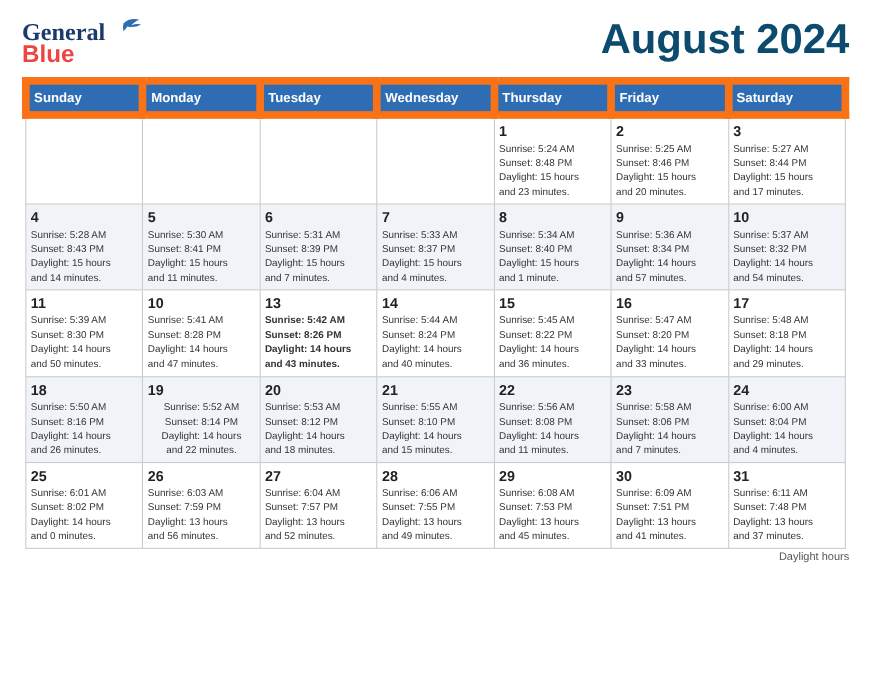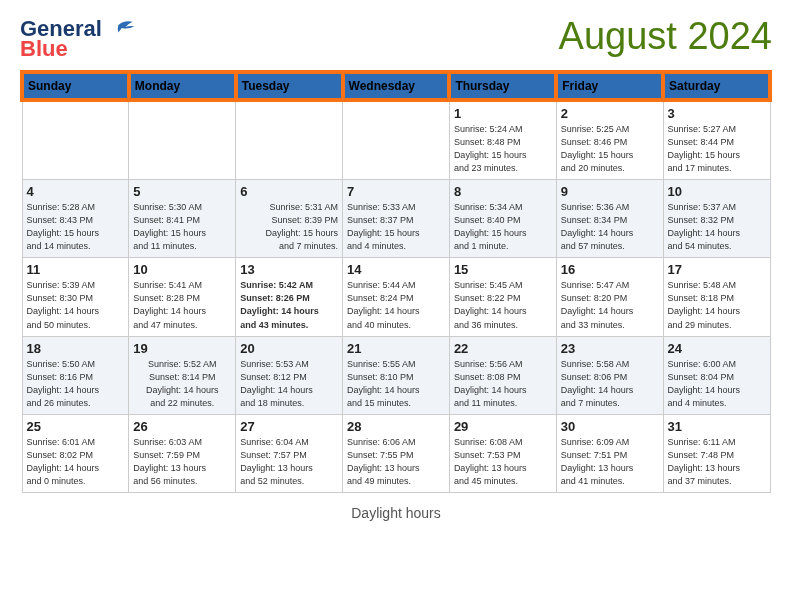--- a/index.html
+++ b/index.html
@@ -28,41 +28,41 @@
     .logo-bird {
       width: 36px;
       height: 20px;
       margin-top: -2px;
     }
     .title-block {
       text-align: right;
     }
     .month-title {
       font-size: 38px;
-      font-weight: normal;
-      color: #4d7c0f;
+      font-weight: bold;
+      color: #0c4a6e;
       line-height: 1.1;
     }
     .location {
       font-size: 16px;
       color: #444;
     }
     table {
       width: 100%;
       border-collapse: collapse;
       table-layout: fixed;
     }
     thead th {
       background: #2e6db4;
-      color: #000000;
+      color: #ffffff;
       font-size: 12px;
       font-weight: bold;
       padding: 5px 4px;
       text-align: left;
-      border: 4px solid #f97316;
+      border: 7px solid #f97316;
     }
     tbody td {
       vertical-align: top;
       border: 1px solid #ccc;
       padding: 4px 4px 4px 4px;
       font-size: 9.5px;
       color: #222;
       background: #fff;
       height: 78px;
     }
@@ -78,33 +78,33 @@
     }
     .day-info {
       font-size: 9px;
       line-height: 1.45;
       color: #333;
     }
     .empty-cell {
       background: #fff !important;
     }
     .footer {
-      margin-top: 12px;
-      font-size: 14px;
+      margin-top: 2px;
+      font-size: 10px;
       color: #555;
-      text-align: center;
+      text-align: right;
     }
   </style>
 </head>
 <body>
 
 <div class="page">
   <div class="header">
     <div class="logo">
-      <div style="display:flex; align-items:center; gap:0px;">
+      <div style="display:flex; align-items:flex-start; gap:0px;font-family:Liberation Serif, serif;">
         <span style="font-size:22px; font-weight:bold; color:#1a3a6b;">General</span>
         <svg class="logo-bird" viewBox="0 0 40 22">
           <path d="M18 8 Q24 2 34 4 Q28 7 26 10 Q30 8 36 9 Q29 13 22 11 Q20 14 18 16 Q17 12 18 8Z" fill="#2e6db4"></path>
         </svg>
       </div>
       <span style="font-size:22px; font-weight:bold; color:#ef4444; margin-top:-6px;">Blue</span>
     </div>
     <div class="title-block">
       <div class="month-title">August 2024</div>
     </div>
@@ -160,21 +160,21 @@
           </td>
           <td>
             <span class="day-number">5</span>
             <div class="day-info" style="white-space: pre-line;">Sunrise: 5:30 AM
 Sunset: 8:41 PM
 Daylight: 15 hours
 and 11 minutes.</div>
           </td>
           <td>
             <span class="day-number">6</span>
-            <div class="day-info" style="white-space: pre-line; text-align: right;">Sunrise: 5:31 AM
+            <div class="day-info" style="white-space: pre-line;">Sunrise: 5:31 AM
 Sunset: 8:39 PM
 Daylight: 15 hours
 and 7 minutes.</div>
           </td>
           <td>
             <span class="day-number">7</span>
             <div class="day-info" style="white-space: pre-line;">Sunrise: 5:33 AM
 Sunset: 8:37 PM
 Daylight: 15 hours
 and 4 minutes.</div>

